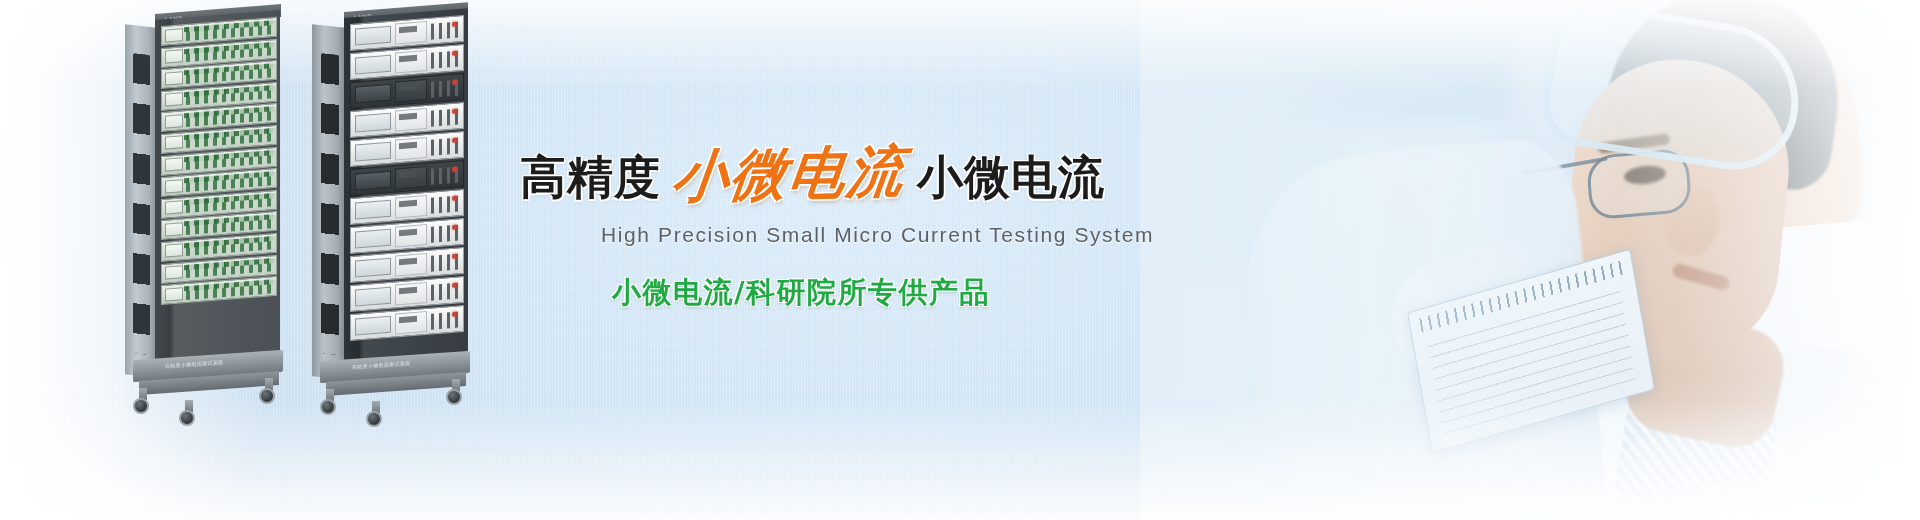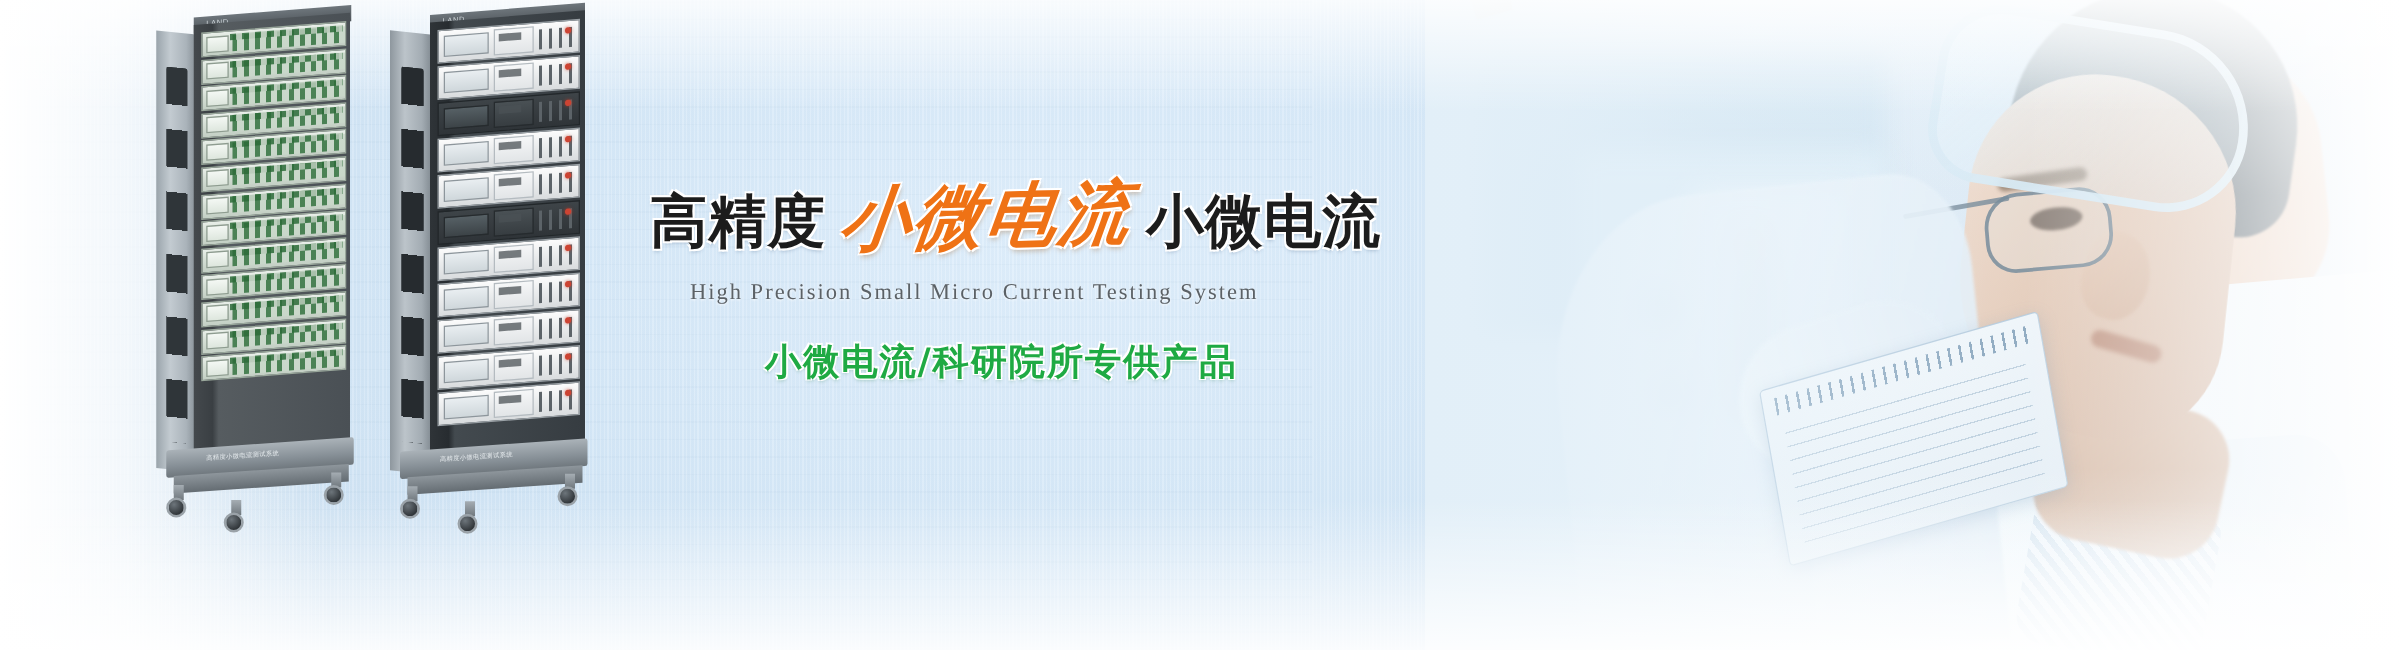--- a/index.html
+++ b/index.html
@@ -488,25 +488,25 @@
     transform: skewX(-8deg) rotate(-1.5deg);
     display: inline-block;
     text-shadow:
       -1.5px -1.5px 0 #ffffff,  1.5px -1.5px 0 #ffffff,
       -1.5px  1.5px 0 #ffffff,  1.5px  1.5px 0 #ffffff,
        1px 3px 4px rgba(150,90,30,.35);
     font-family: "DejaVu Serif", "Liberation Serif", serif;
   }
   .subtitle-en {
     margin-top: 22px;
-    margin-left: 32px;
-    font-size: 18px;
+    margin-left: 81px;
+    font-size: 21px;
     letter-spacing: 1.6px;
     color: #5b6166;
-    font-family: Liberation Serif, serif;
+    font-family: Liberation Sans, sans-serif;
     text-shadow: 0 1px 2px rgba(255,255,255,.95);
     white-space: nowrap;
   }
   .tagline {
     margin-top: 26px;
     margin-left: 92px;
     font-size: 29px;
     font-weight: 700;
     color: #1faa43;
     letter-spacing: 1.5px;

